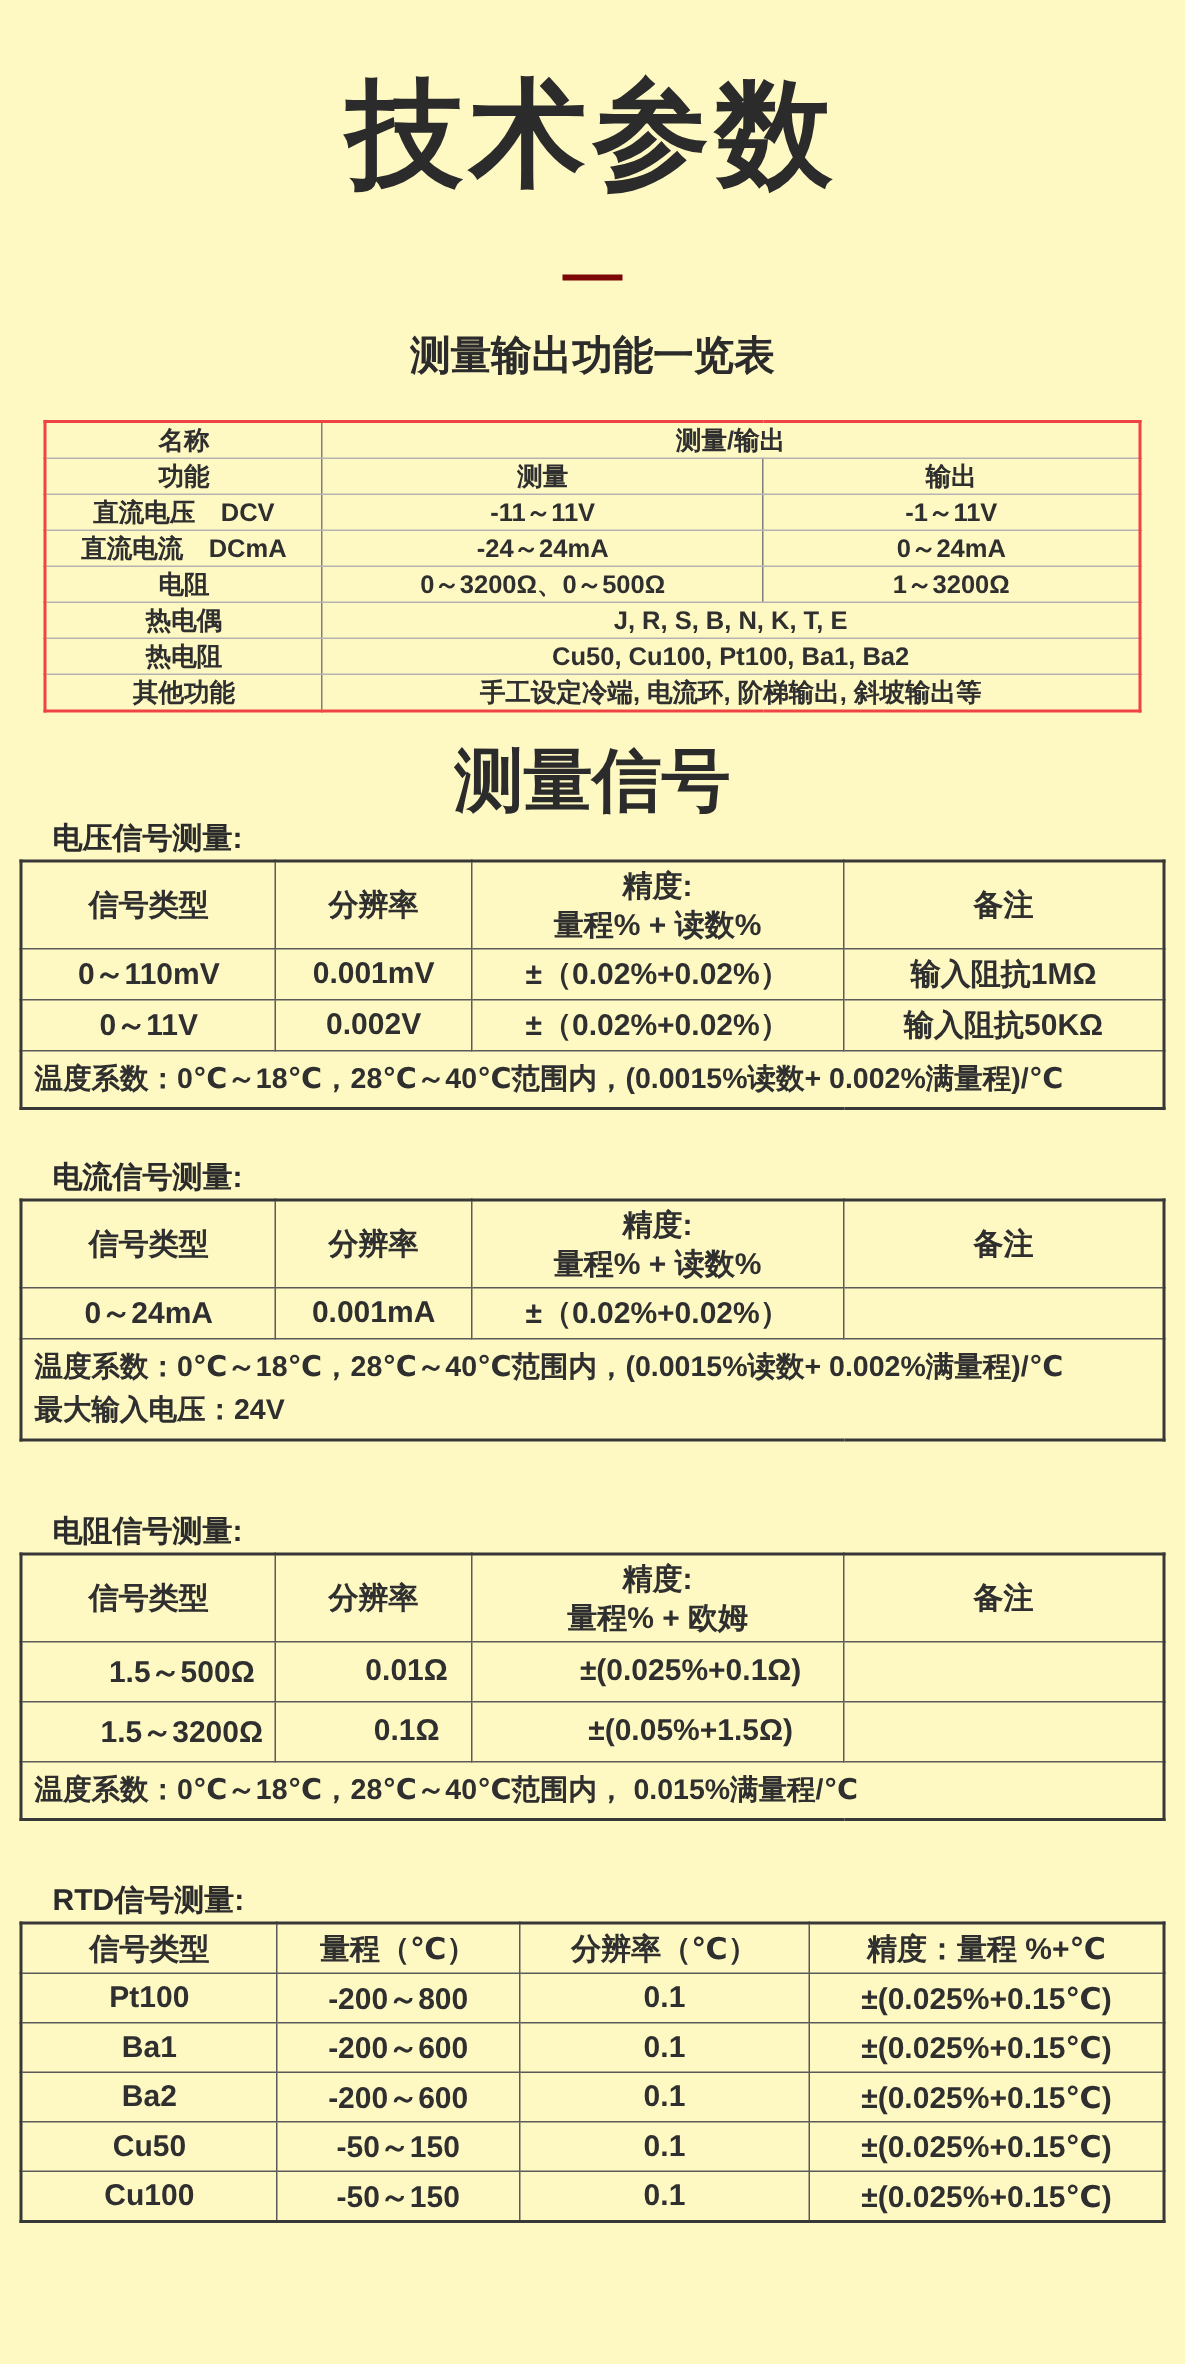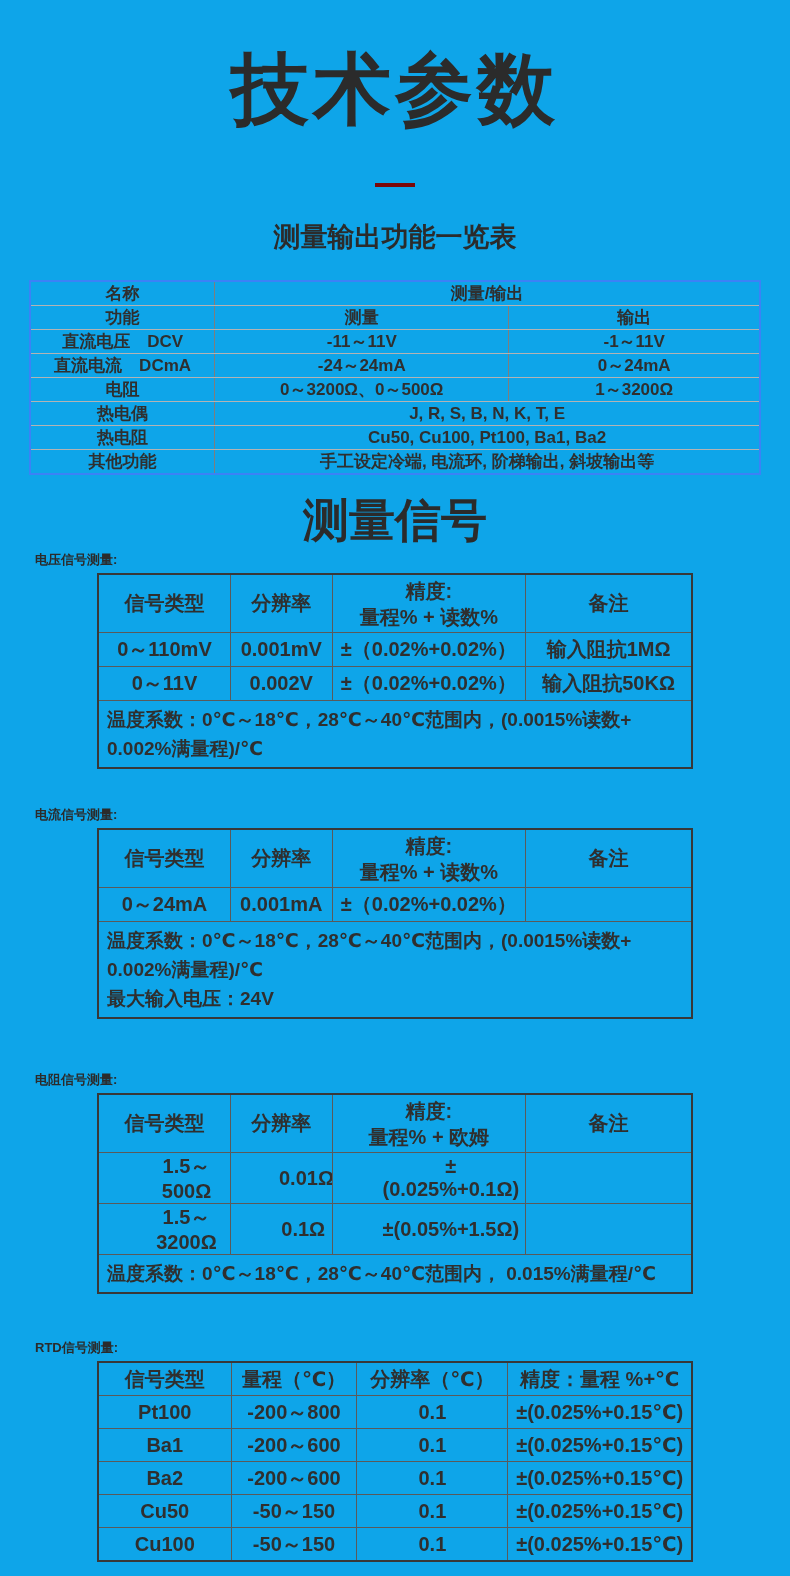--- a/index.html
+++ b/index.html
@@ -2,21 +2,21 @@
 <html><head>
 <meta charset="utf-8">
 <style>
   html,body{margin:0;padding:0;background:#ffffff;}
   body{
     width:790px;
     font-family:"Liberation Sans","DejaVu Sans",sans-serif;
     color:#2f2f2f;
     -webkit-font-smoothing:antialiased;
   }
-  .page{width:790px;min-height:1576px;background:#0ea5e9;overflow:hidden;}
+  .page{width:790px;min-height:1576px;background:#fef9c3;overflow:hidden;}
 
   .main-title{
     text-align:center;
     font-size:78px;
     font-weight:900;
     letter-spacing:4px;
     line-height:88px;
     padding-top:45px;
     color:#2b2b2b;
   }
@@ -34,21 +34,21 @@
     color:#2b2b2b;
   }
 
   table{border-collapse:collapse;table-layout:fixed;}
   td{vertical-align:middle;text-align:center;overflow:hidden;}
 
   
   .overview{
     width:732px;
     margin:25px auto 0 auto;
-    border:2px solid #3b82f6;
+    border:2px solid #ef4444;
     font-size:17px;
   }
   .overview td{
     height:23px;
     border-top:1px solid #b3b3b3;
     border-bottom:1px solid #b3b3b3;
     border-left:1px solid #7e7e7e;
     border-right:1px solid #7e7e7e;
     padding:0 4px;
   }
@@ -58,34 +58,34 @@
   
   .signals-heading{
     text-align:center;
     font-size:46px;
     font-weight:800;
     line-height:46px;
     margin-top:22px;
     color:#2b2b2b;
   }
   .section-label{
-    font-size:13px;
+    font-size:20px;
     font-weight:700;
     line-height:27px;
     margin:0 0 0 35px;
     color:#2b2b2b;
   }
   .ml-v{margin-top:3px;}
   .ml-c{margin-top:32px;}
   .ml-r{margin-top:47px;}
   .ml-t{margin-top:40px;}
 
   
   .sig{
-    width:596px;
+    width:764px;
     margin:0 auto;
     border:2px solid #383838;
     font-size:20px;
   }
   .sig td{
     border:1px solid #5a5a5a;
     padding:0 4px;
     font-weight:600;
   }
   .sig .hdr td{height:57px;font-weight:700;}

